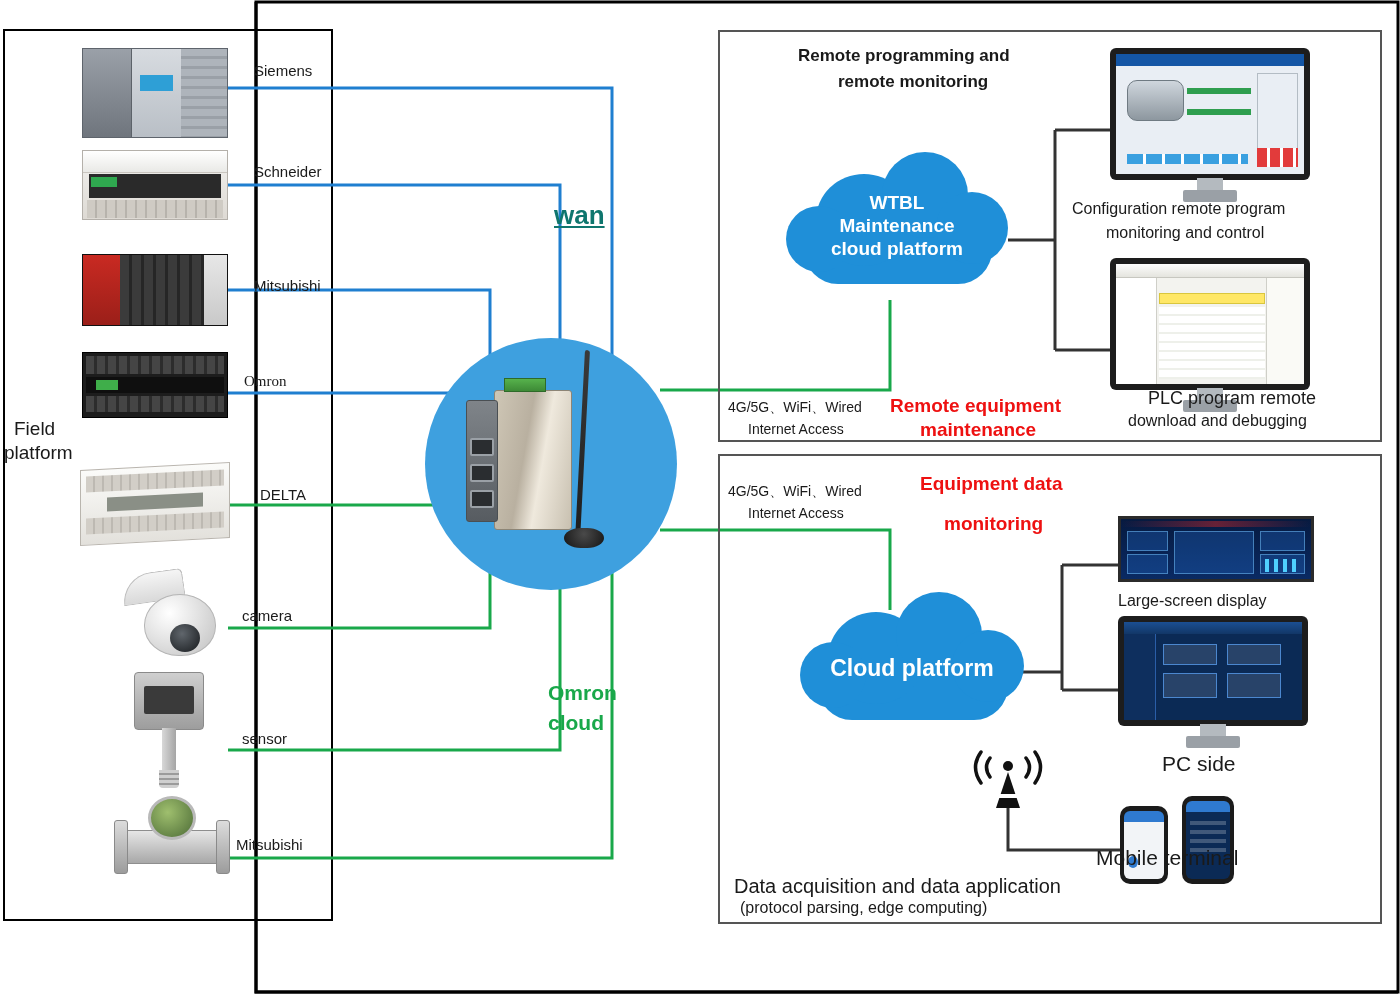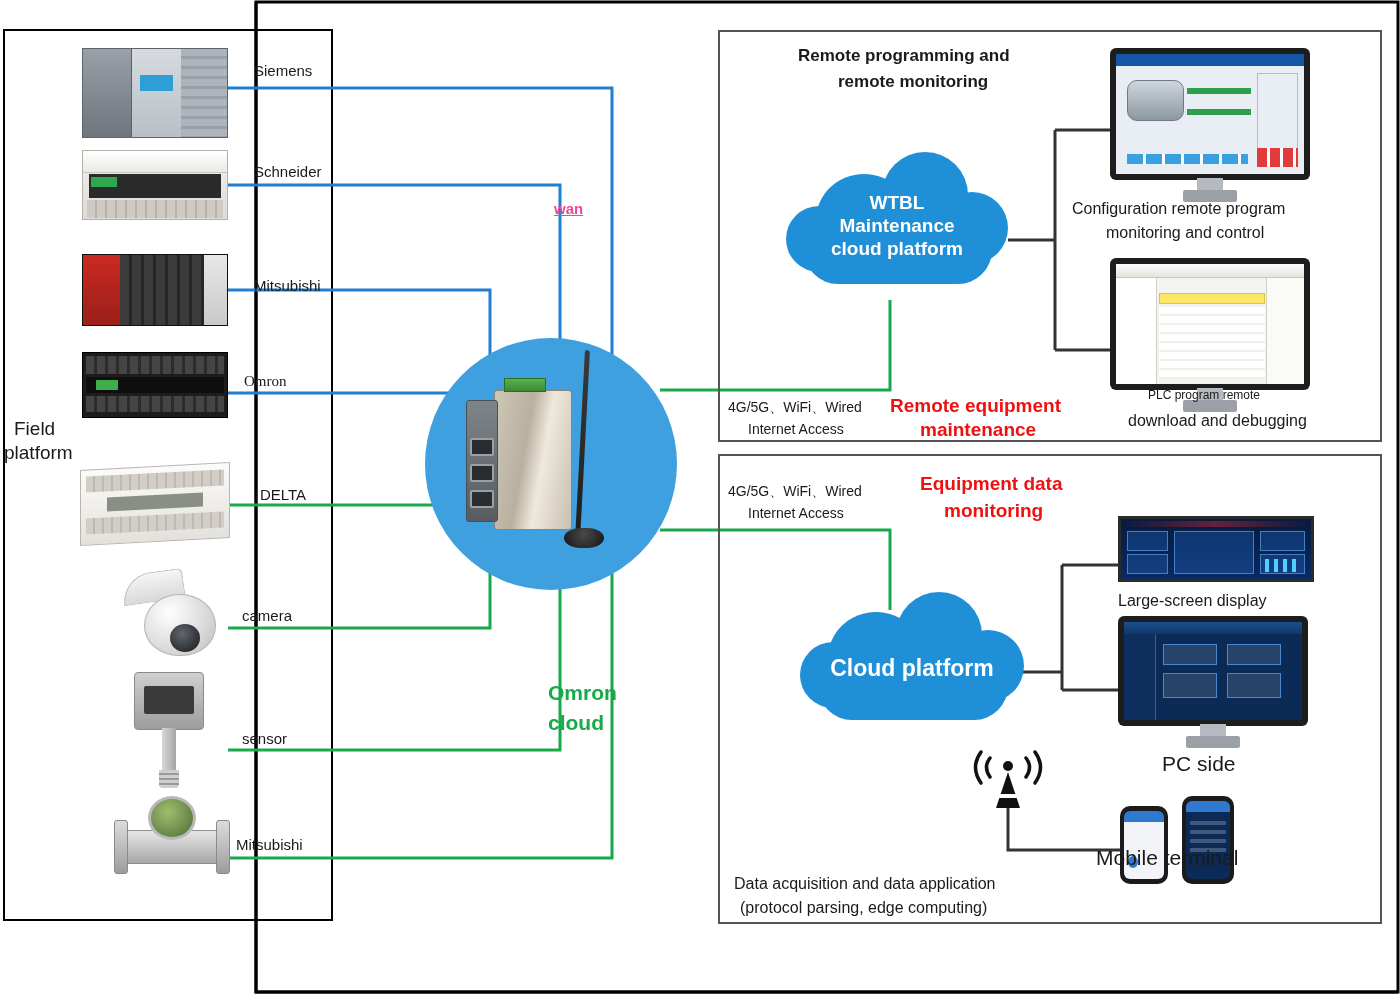--- a/index.html
+++ b/index.html
@@ -20,21 +20,21 @@
 
   
   .lbl {
     position: absolute;
     font-size: 15px;
     color: #1a1a1a;
     white-space: nowrap;
   }
   .lbl-sm { font-size: 14px; }
   .bold { font-weight: bold; }
-  .blue-txt { color: #ec4899; font-size: 15px; text-decoration: underline; }
+  .blue-txt { color: #0f766e; font-size: 26px; text-decoration: underline; }
   .green-txt { color: #19a84a; font-size: 21px; line-height: 1.05; }
   .red-txt { color: #ee1111; font-weight: bold; font-size: 19px; line-height: 1.15; }
   .cloud-label {
     position: absolute;
     color: #ffffff;
     font-weight: bold;
     text-align: center;
     line-height: 1.18;
   }
 
@@ -328,30 +328,30 @@
             <div class="left"></div>
             <div class="right"></div>
       <div class="hl"></div>
             <div class="rows"></div>
     </div>
         </div>
       </div>
     <div class="neck"></div>
       <div class="stand"></div>
   </div>
-  <div class="lbl" style="left:1148px; top:388px; font-size:12px;">PLC program remote</div>
+  <div class="lbl" style="left:1148px; top:388px; font-size:18px;">PLC program remote</div>
   <div class="lbl" style="left:1128px; top:412px; font-size:16px;">download and debugging</div>
 
   <div class="section-box" style="left:718px; top:454px; width:664px; height:470px;"></div>
 
   <div class="lbl lbl-sm" style="left:728px; top:483px;">4G/5G、WiFi、Wired</div>
   <div class="lbl lbl-sm" style="left:748px; top:505px;">Internet Access</div>
 
   <div class="red-txt abs" style="left:920px; top:473px;">Equipment data</div>
-  <div class="red-txt abs" style="left:944px; top:500px;">monitoring</div>
+  <div class="red-txt abs" style="left:944px; top:513px;">monitoring</div>
 
   <div class="abs" style="left:800px; top:590px; width:224px; height:150px;">
     <div class="abs" style="left:18px; top:58px; width:190px; height:72px; background:#1f8fd8; border-radius:34px;"></div>
     <div class="abs" style="left:28px; top:22px; width:96px; height:92px; background:#1f8fd8; border-radius:50%;"></div>
     <div class="abs" style="left:96px; top:2px; width:86px; height:86px; background:#1f8fd8; border-radius:50%;"></div>
     <div class="abs" style="left:0px; top:52px; width:66px; height:66px; background:#1f8fd8; border-radius:50%;"></div>
     <div class="abs" style="left:152px; top:40px; width:72px; height:72px; background:#1f8fd8; border-radius:50%;"></div>
   </div>
   <div class="cloud-label" style="left:800px; top:655px; width:224px; font-size:23px;">Cloud platform</div>
 
@@ -399,16 +399,16 @@
   <div class="lbl" style="left:1162px; top:752px; font-size:21px;">PC side</div>
 
   <div class="phone p1" style="left:1120px; top:806px; width:48px; height:78px;">
       <div class="sc"></div>
     </div>
   <div class="phone p2" style="left:1182px; top:796px; width:52px; height:88px;">
       <div class="sc"></div>
     </div>
   <div class="lbl" style="left:1096px; top:846px; font-size:21px;">Mobile terminal</div>
 
-  <div class="lbl" style="left:734px; top:875px; font-size:16px;">Data acquisition and data application</div>
+  <div class="lbl" style="left:734px; top:875px; font-size:20px;">Data acquisition and data application</div>
   <div class="lbl" style="left:740px; top:899px; font-size:16px;">(protocol parsing, edge computing)</div>
 
 </div>
 
 </body></html>

